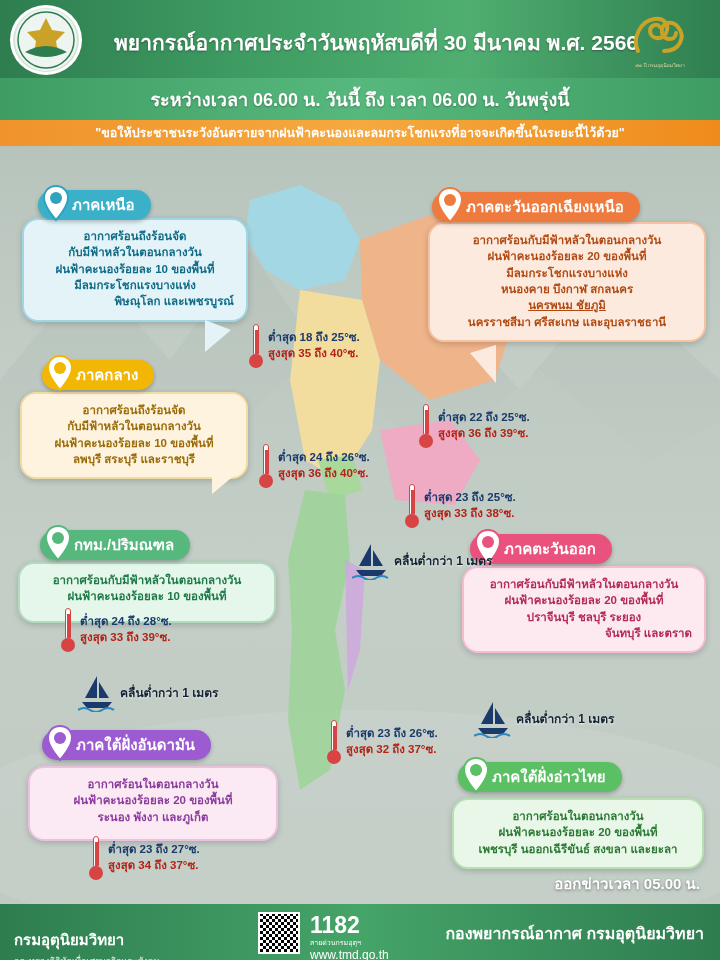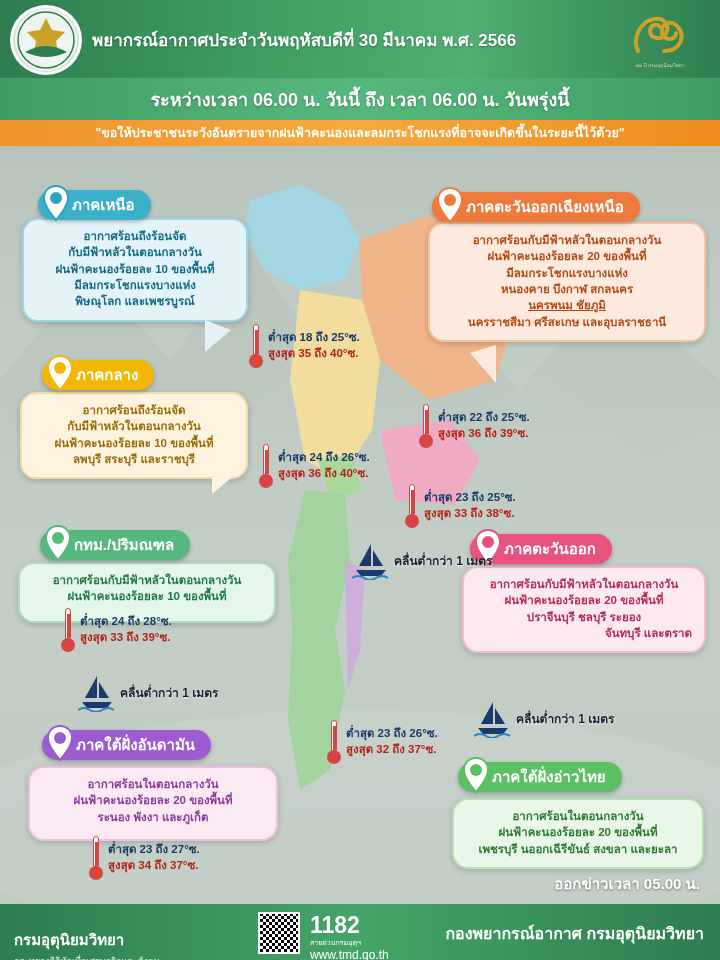--- a/index.html
+++ b/index.html
@@ -22,23 +22,23 @@
     position: absolute; left: 0; top: 130px; width: 720px; height: 780px;
     opacity: .55;
   }
 
   
   .header {
     position: absolute; left: 0; top: 0; width: 720px; height: 78px;
     background: linear-gradient(90deg,#2e7d4f 0%, #3f9d63 35%, #4fae70 65%, #2f7f50 100%);
   }
   .header-title {
-    position: absolute; left: 92px; top: 26px; width: 540px;
-    text-align: left;
-    color: #ffffff; font-size: 17px; font-weight: bold;
+    position: absolute; left: 98px; top: 26px; width: 540px;
+    text-align: right;
+    color: #ffffff; font-size: 21px; font-weight: bold;
     text-shadow: 0 1px 2px rgba(0,0,0,.35);
   }
   .logo-left {
     position: absolute; left: 10px; top: 5px; width: 72px; height: 70px;
     border-radius: 50%;
     background: radial-gradient(circle at 50% 45%, #f2f7f4 0%, #dfeae3 55%, #b9cfc0 100%);
     border: 3px solid #ffffff;
     display: flex; align-items: center; justify-content: center;
     overflow: hidden;
   }
@@ -212,21 +212,21 @@
   </div>
   <div class="warnbar">
     <span>"ขอให้ประชาชนระวังอันตรายจากฝนฟ้าคะนองและลมกระโชกแรงที่อาจจะเกิดขึ้นในระยะนี้ไว้ด้วย"</span>
   </div>
 
   <div class="balloon" style="left:22px; top:218px; width:226px; background:#e3f3f8; border:2px solid #9fd6e5;">
     <div class="line" style="color:#0f6b86;">อากาศร้อนถึงร้อนจัด</div>
     <div class="line" style="color:#0f6b86;">กับมีฟ้าหลัวในตอนกลางวัน</div>
     <div class="line" style="color:#0f6b86;">ฝนฟ้าคะนองร้อยละ 10 ของพื้นที่</div>
     <div class="line" style="color:#0f6b86;">มีลมกระโชกแรงบางแห่ง</div>
-    <div class="line" style="color:#0f6b86;">พิษณุโลก และเพชรบูรณ์</div>
+    <div class="line" style="color:#0f6b86;text-align:right;">พิษณุโลก และเพชรบูรณ์</div>
   </div>
   <div class="tail" style="left:205px; top:320px; border-left:26px solid #e3f3f8; border-top:10px solid transparent; border-bottom:22px solid transparent;"></div>
   <div class="region-label" style="left:38px; top:190px; background:#3bb0c9;">
     <svg class="pin" viewBox="0 0 28 38">
       <path d="M14,2 C21,2 26,7 26,14 C26,23 14,36 14,36 C14,36 2,23 2,14 C2,7 7,2 14,2 Z" fill="#ffffff" stroke="#2fa3bd" stroke-width="2"></path>
       <circle cx="14" cy="14" r="6" fill="#2fa3bd"></circle>
     </svg>
     <span>ภาคเหนือ</span>
   </div>
   <div class="temp" style="left:248px; top:324px;">

